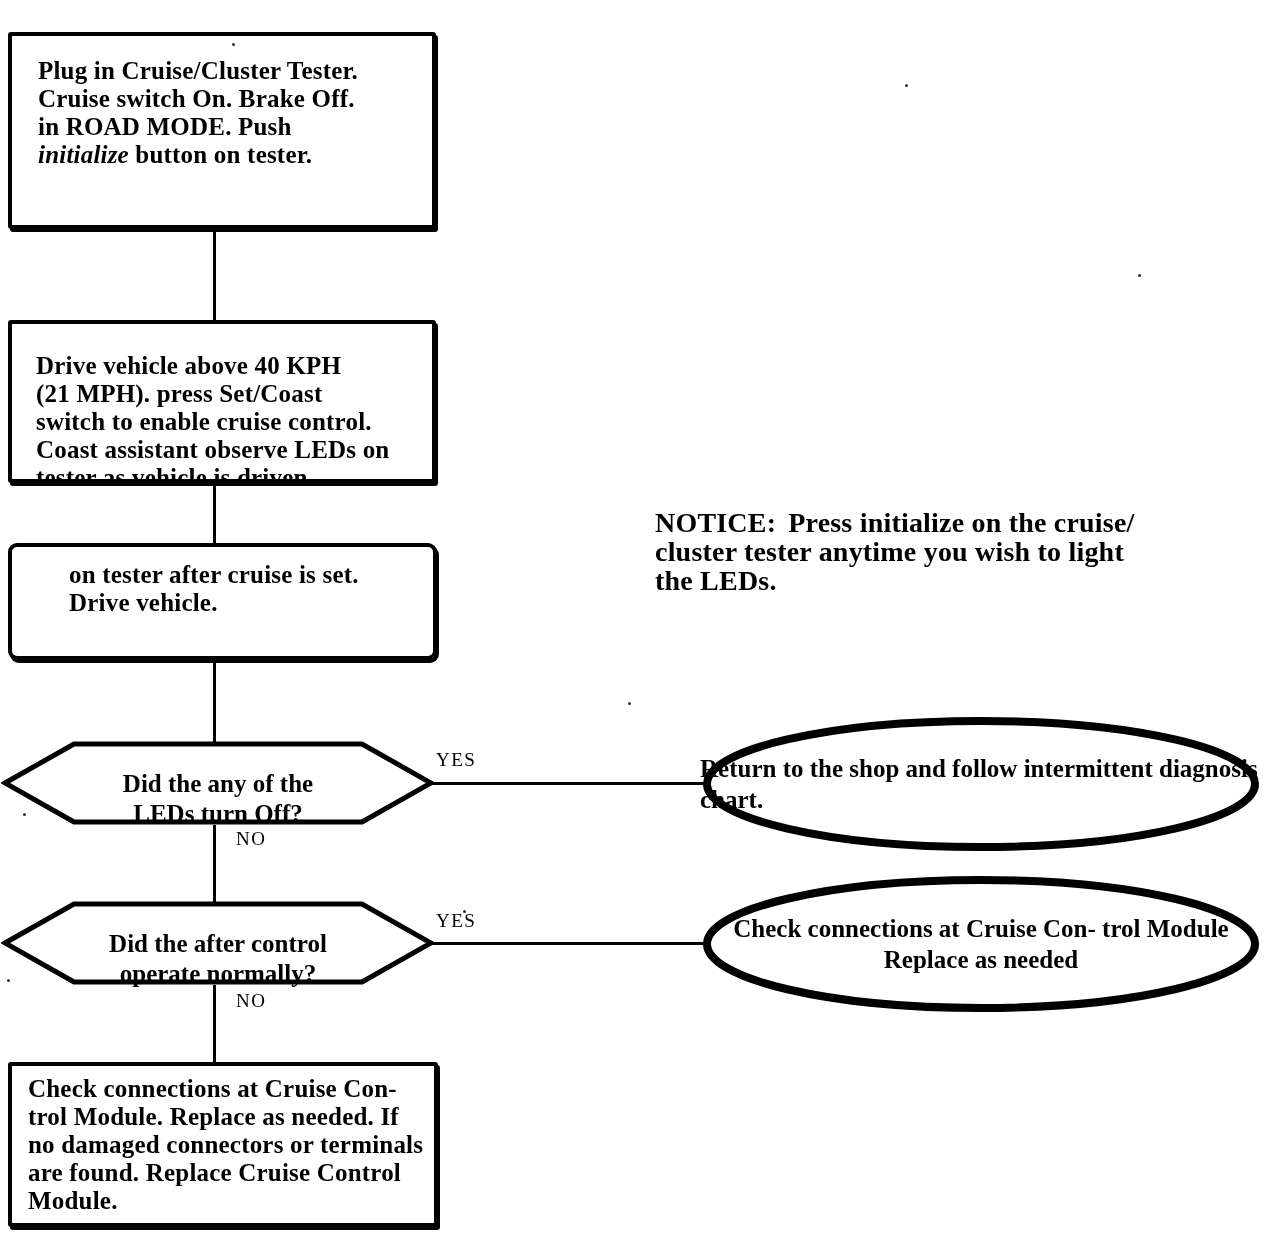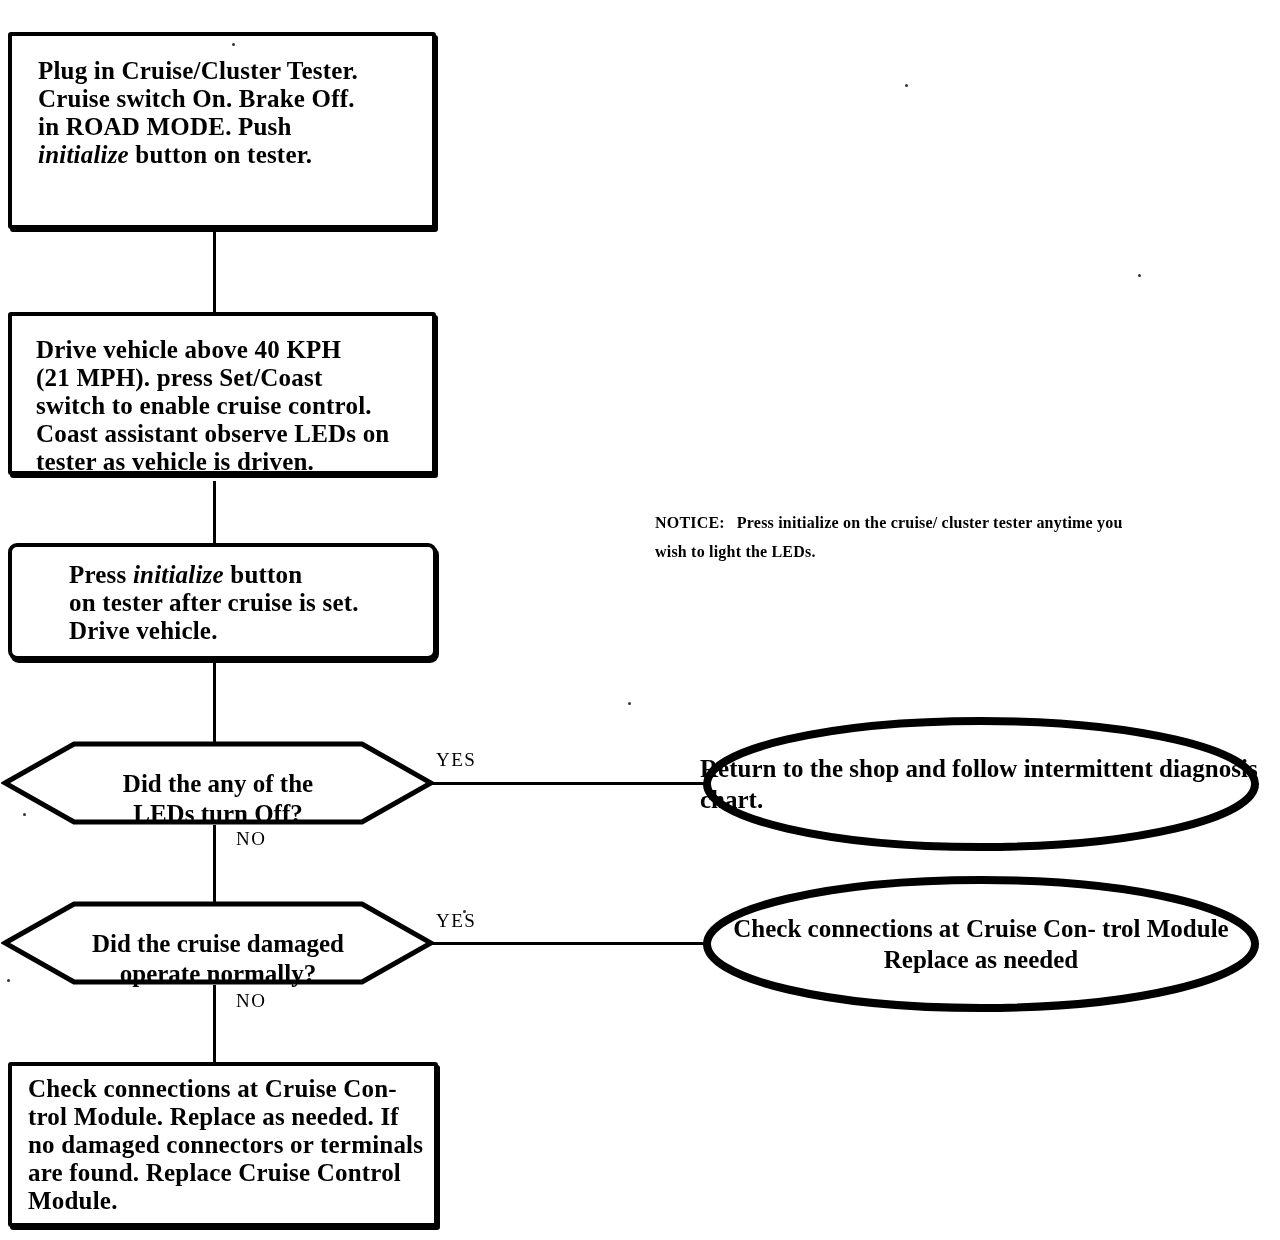--- a/index.html
+++ b/index.html
@@ -44,53 +44,52 @@
   .elltext{
     position:absolute;left:0;top:0;width:100%;height:100%;
     display:flex;flex-direction:column;align-items:center;justify-content:center;
     font-size:25px;font-weight:700;line-height:31px;
   }
   .elltext.left-block{align-items:flex-end;}
   .elltext.left-block .inner{text-align:left;}
   .elltext.centered{text-align:center;}
   #notice{
     position:absolute;left:655px;top:486px;width:480px;
-    font-size:16px;font-weight:700;line-height:29px;letter-spacing:0.2px;
+    font-size:28px;font-weight:700;line-height:29px;letter-spacing:0.2px;
   }
   #notice .notice-label{margin-right:12px;}
   .dots{position:absolute;border-top:3px dotted #1a1a1a;height:0;}
   .dots.sparse{border-top:2px dotted #2a2a2a;}
   .speck{position:absolute;width:3px;height:3px;background:#333;border-radius:50%;}
 </style>
 </head>
 <body>
 
 <div id="page">
 
   <div class="box" id="box1" style="left:8px;top:10px;width:428px;height:197px;padding:21px 14px 0 26px;border-radius:3px;">
     <span class="ln">Plug in Cruise/Cluster Tester.</span>
     <span class="ln">Cruise switch On. Brake Off.</span>
     <span class="ln">in ROAD MODE. Push</span>
     <span class="ln"><em class="it">initialize</em><span> button on tester.</span></span>
   </div>
 
   <div class="vline" style="top:205px;height:95px;"></div>
 
-  <div class="box" id="box2" style="left:8px;top:290px;width:428px;height:163px;padding:20px 10px 0 24px;border-radius:3px;">
+  <div class="box" id="box2" style="left:8px;top:298px;width:428px;height:163px;padding:28px 10px 0 24px;border-radius:3px;">
     <span class="ln">Drive vehicle above 40 KPH</span>
     <span class="ln">(21 MPH). press Set/Coast</span>
     <span class="ln">switch to enable cruise control.</span>
     <span class="ln">Coast assistant observe LEDs on</span>
     <span class="ln">tester as vehicle is driven.</span>
   </div>
 
   <div class="vline" style="top:459px;height:64px;"></div>
 
   <div class="box" id="box3" style="left:8px;top:521px;width:429px;height:117px;padding:14px 10px 0 57px;border-radius:9px;">
-    <span class="ln"><span>Press </span><em class="it">initialize</em><span> button</span></span>
     <span class="ln">on tester after cruise is set.</span>
     <span class="ln">Drive vehicle.</span>
   </div>
 
   <div id="notice">
     <span class="ln"><span class="notice-label">NOTICE:</span><span>Press initialize on the cruise/</span></span>
     <span class="ln">cluster tester anytime you wish to light</span>
     <span class="ln">the LEDs.</span>
   </div>
 
@@ -122,21 +121,21 @@
   </div>
 
   <div class="branch-label" style="left:236px;top:806px;">NO</div>
   <div class="vline" style="top:803px;height:77px;"></div>
 
   <div class="hexwrap" style="top:876px;">
     <svg width="434" height="90" viewBox="0 0 434 90">
       <polygon points="4,45 73,6 361,6 430,45 361,84 73,84" fill="#fff" stroke="#000" stroke-width="5"></polygon>
     </svg>
     <div class="hextext">
-      <span>Did the cruise damaged</span>
+      <span>Did the after control</span>
       <span>operate normally?</span>
     </div>
   </div>
 
   <div class="branch-label" style="left:436px;top:888px;">YES</div>
   <div class="hline" style="left:429px;top:920px;width:279px;"></div>
 
   <div class="ellwrap" style="top:852px;">
     <svg width="562" height="140" viewBox="0 0 562 140">
       <ellipse cx="281" cy="70" rx="274" ry="64" fill="#fff" stroke="#000" stroke-width="8"></ellipse>

